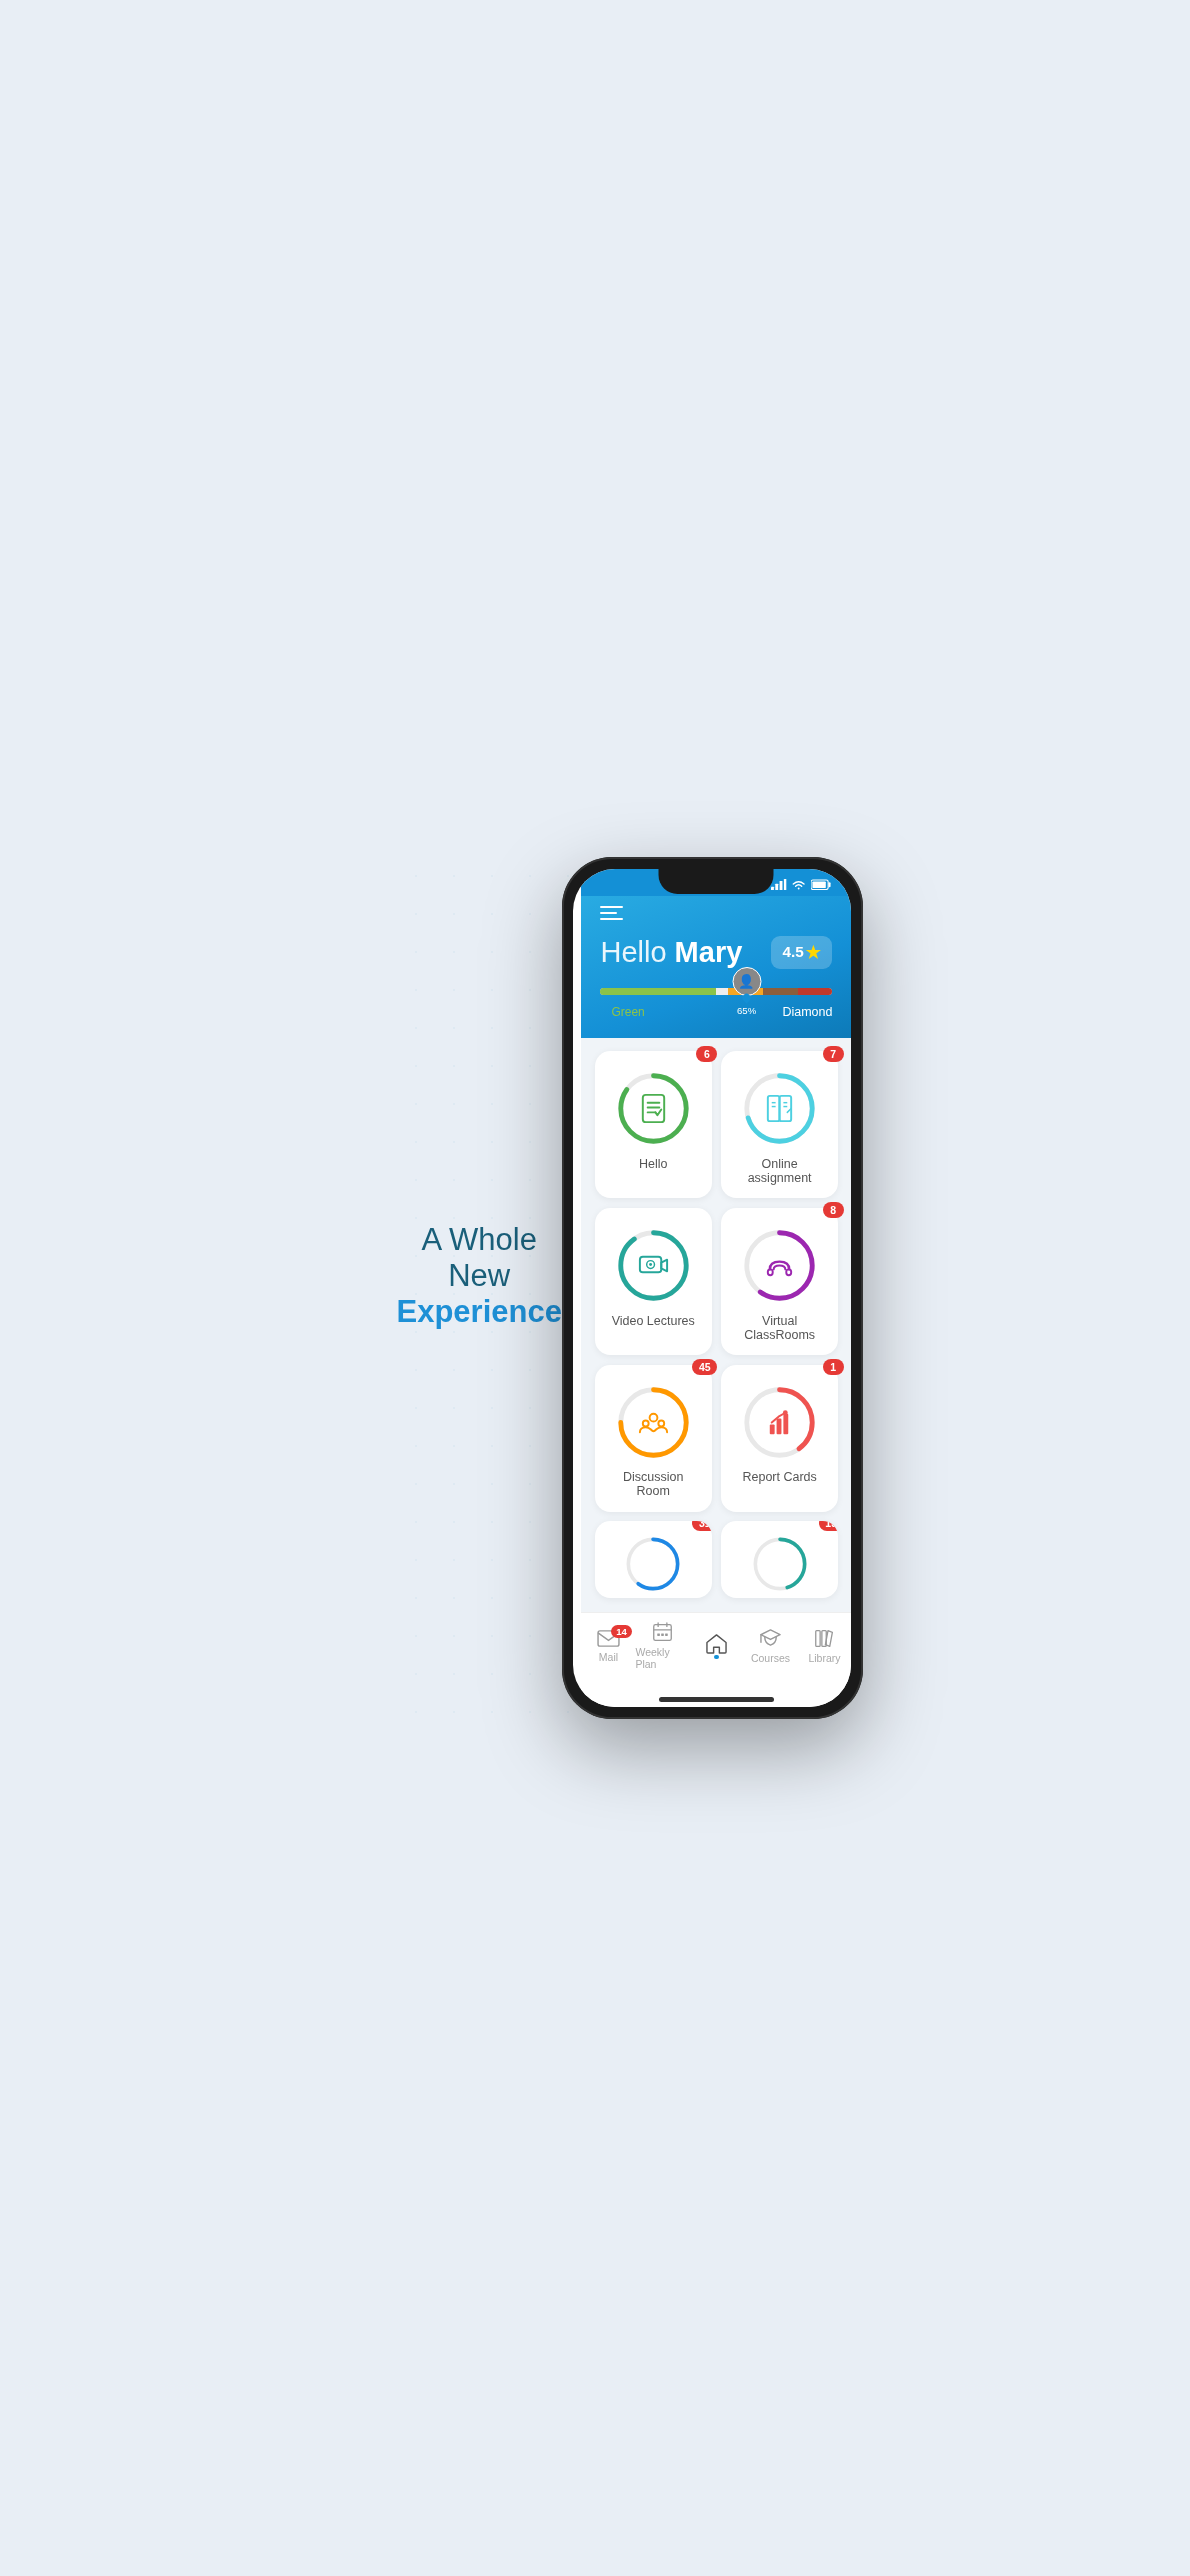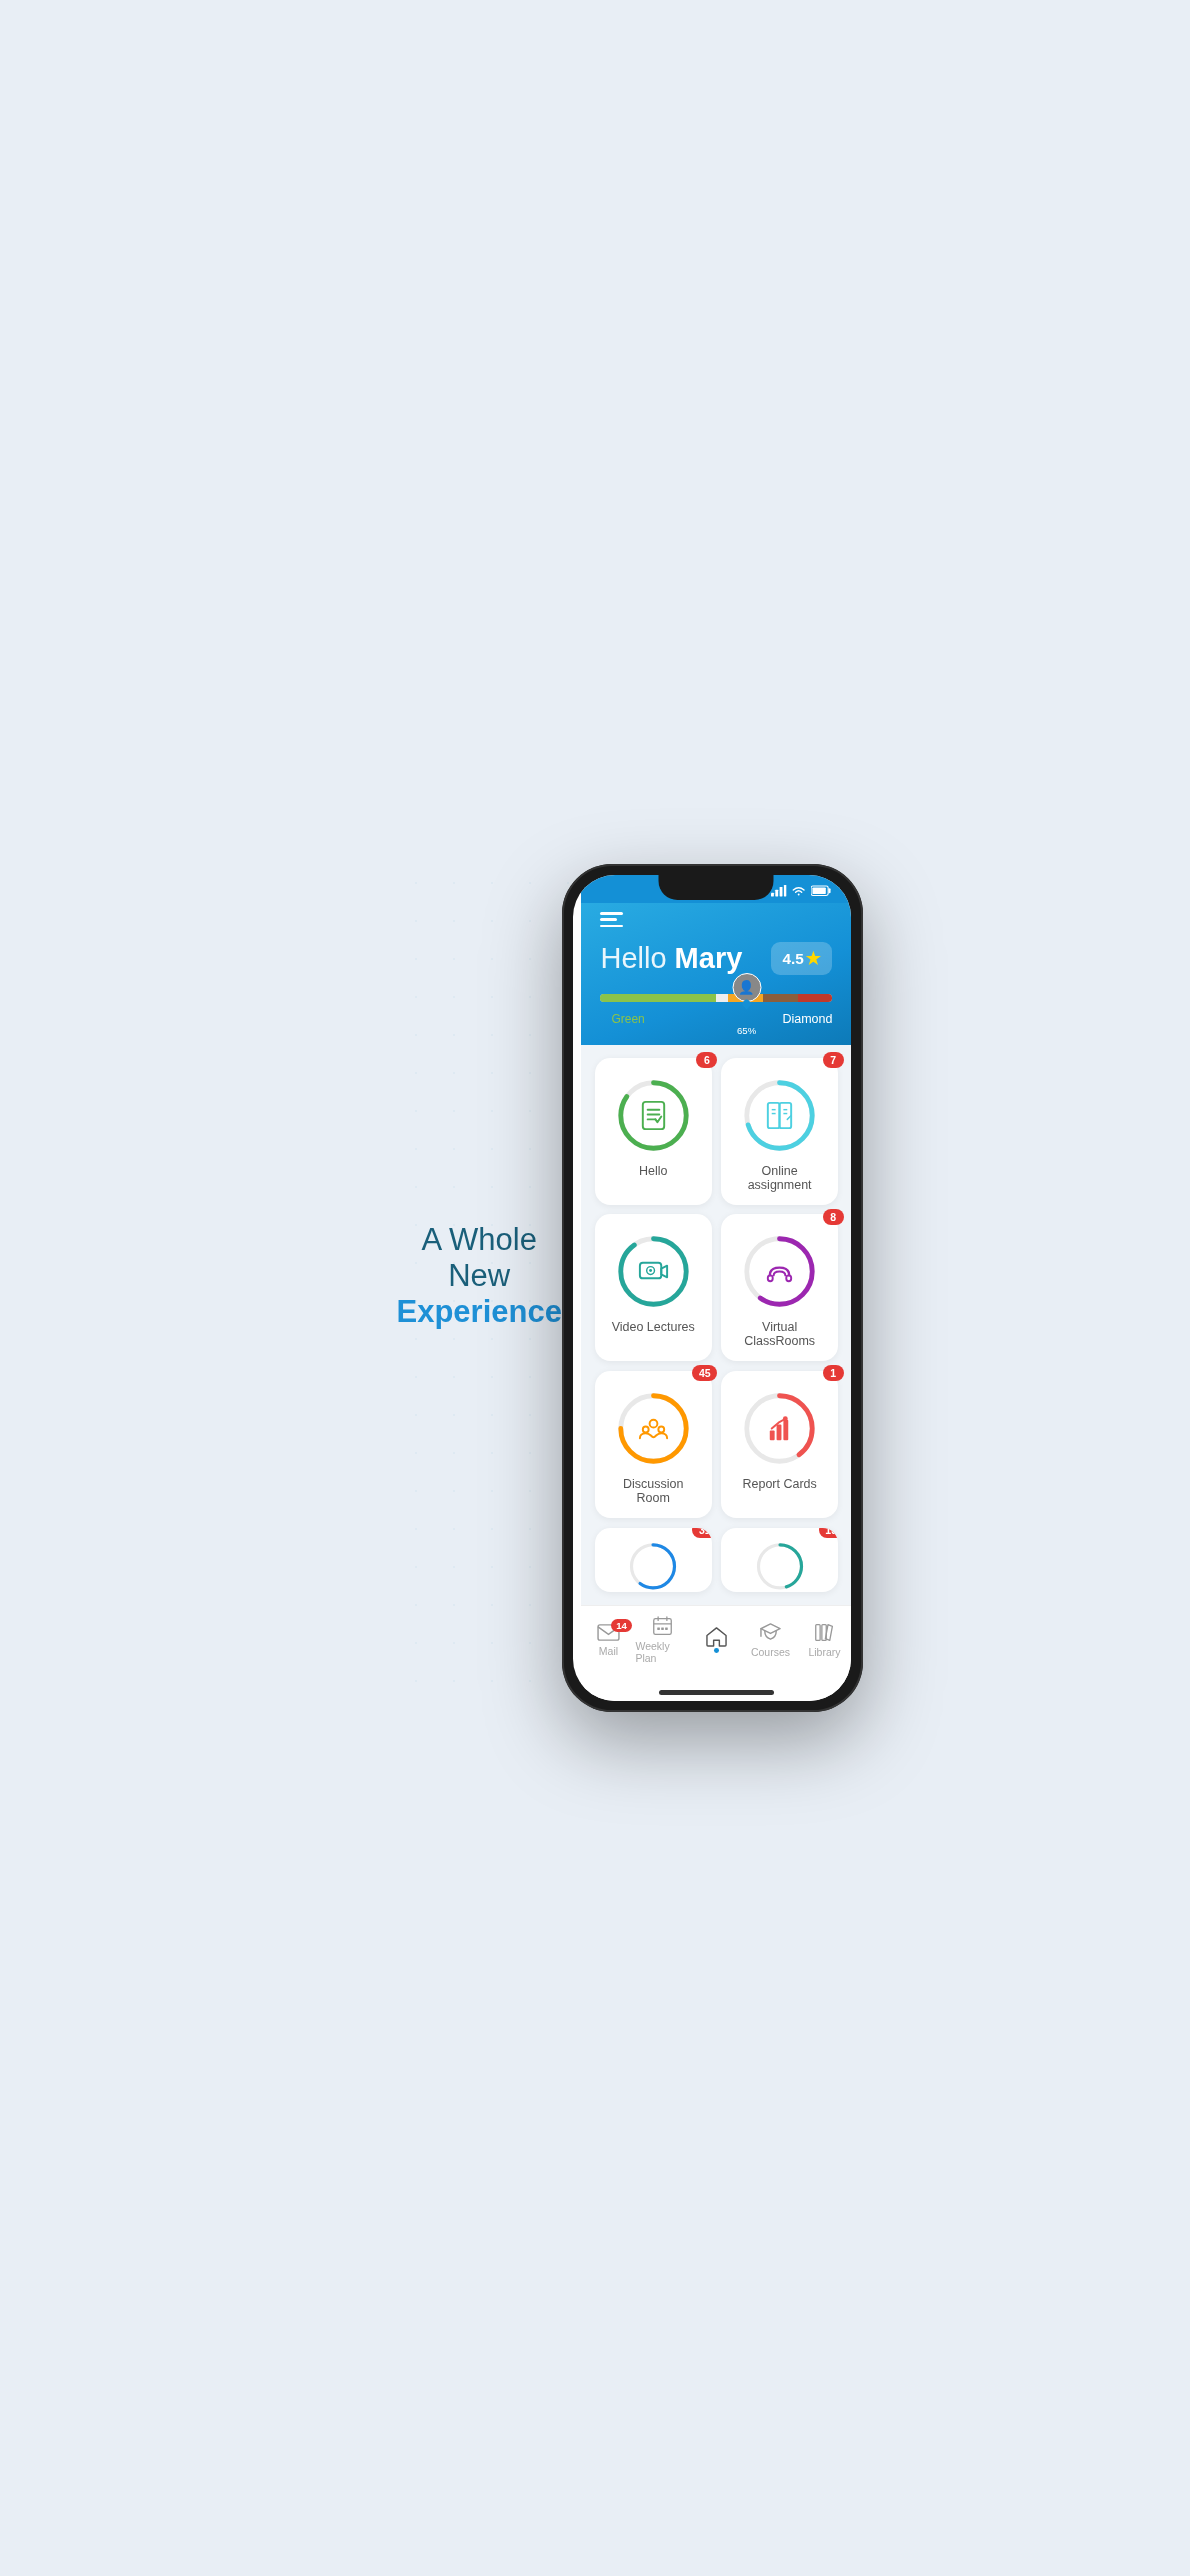--- a/index.html
+++ b/index.html
@@ -202,21 +202,21 @@
       transform: rotate(-45deg);
       margin-top: 1.9px;
       position: absolute;
       bottom: -5.7px;
       left: 50%;
       margin-left: -3.8px;
     }
     .progress-pct {
       font-size: 9.6px;
       color: white;
-      margin-top: 21px;
+      margin-top: 7px;
       position: absolute;
       top: 31px;
       white-space: nowrap;
     }
 
     .progress-labels {
       display: flex;
       justify-content: space-between;
       margin-top: 9.6px;
     }
@@ -348,21 +348,21 @@
     }
     .partial-card {
       background: white;
       border-radius: 15.3px;
       padding: 13.4px 13.4px 0 13.4px;
       display: flex;
       flex-direction: column;
       align-items: center;
       position: relative;
       box-shadow: 0 1.9px 7.7px rgba(0,0,0,0.06);
-      height: 64px;
+      height: 77px;
       overflow: hidden;
     }
   </style>
 </head>
 <body>
 
 <div class="page-wrapper">
 
   <h1 class="headline">
     <span>A Whole New </span><strong>Experience</strong>

